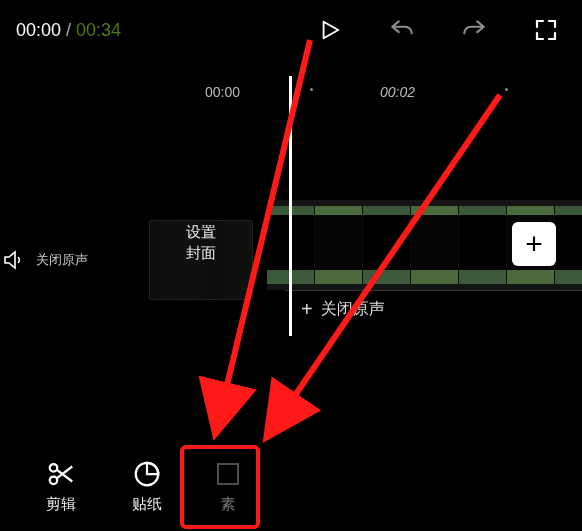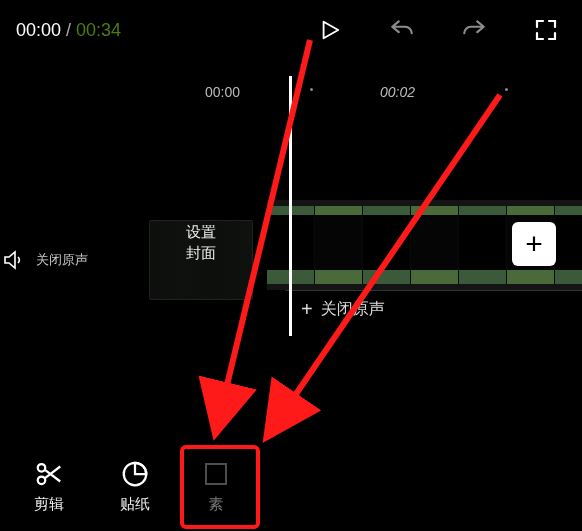--- a/index.html
+++ b/index.html
@@ -178,21 +178,21 @@
     
     .bottom-bar {
       position: absolute;
       bottom: 6px;
       left: 0;
       right: 0;
       height: 78px;
       display: flex;
       align-items: center;
       justify-content: flex-start;
-      padding-left: 6px;
+      padding-left: 18px;
       gap: 0;
     }
     .tool {
       width: 86px;
       display: flex;
       flex-direction: column;
       align-items: center;
       gap: 6px;
       cursor: pointer;
     }

